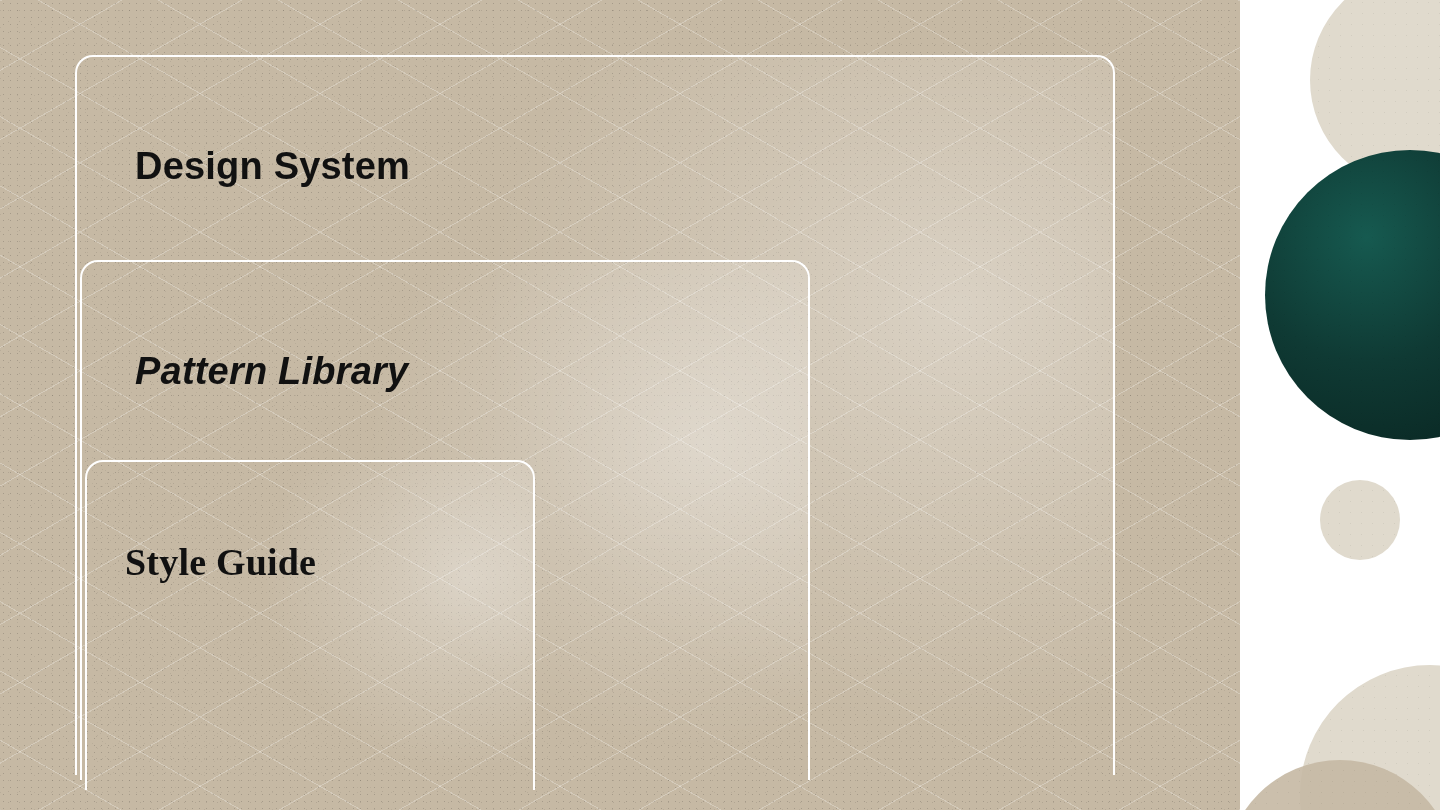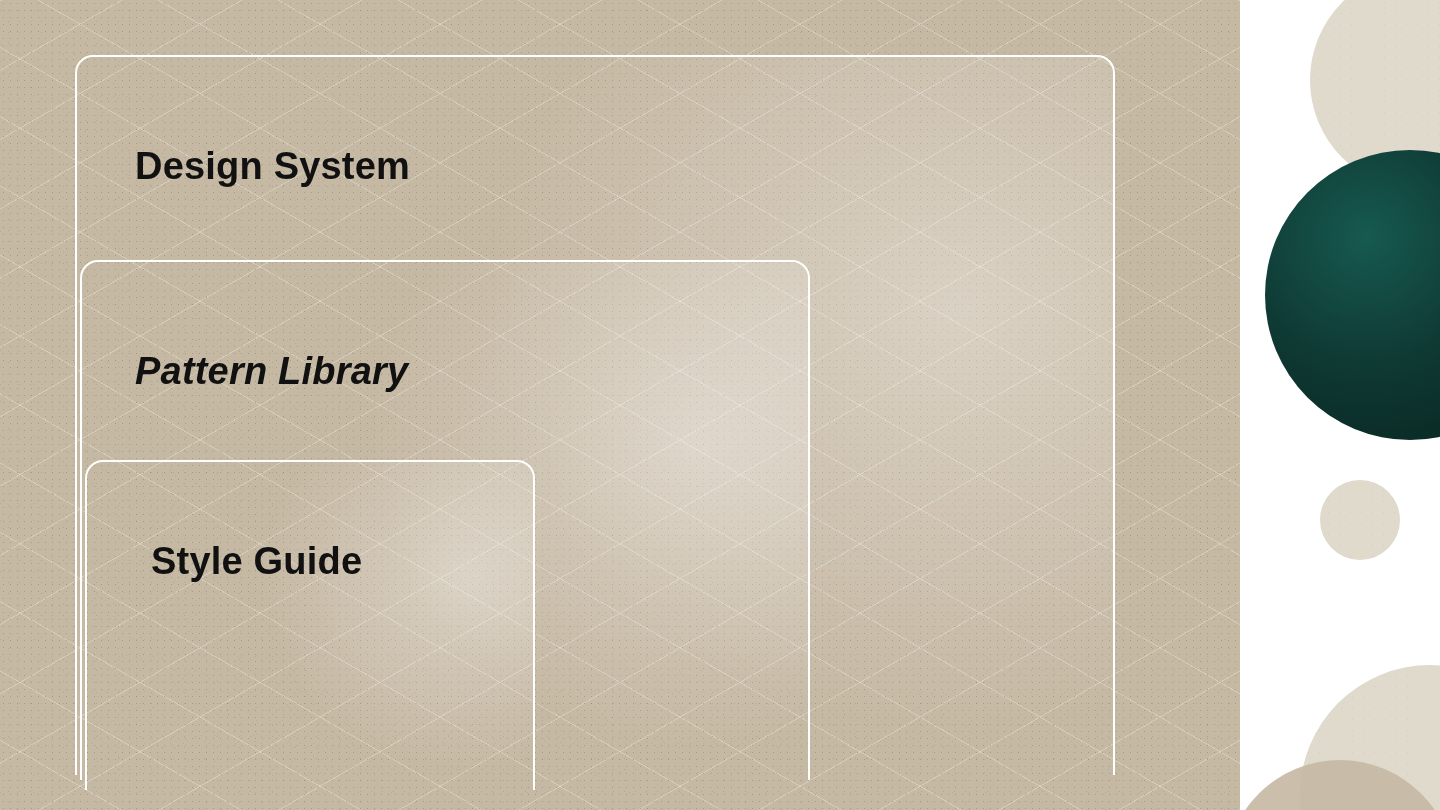--- a/index.html
+++ b/index.html
@@ -107,21 +107,21 @@
   <div class="box" style="left:80px; top:260px; width:730px; height:520px; border-bottom-left-radius:0; border-bottom-right-radius:0; border-bottom:none;">
     <div class="box-sheen"></div>
     <div class="box-noise"></div>
   </div>
   <span class="label" style="left:135px; top:350px;font-style:italic;">Pattern Library</span>
 
   <div class="box" style="left:85px; top:460px; width:450px; height:330px; border-bottom-left-radius:0; border-bottom-right-radius:0; border-bottom:none;">
     <div class="box-sheen"></div>
     <div class="box-noise"></div>
   </div>
-  <span class="label" style="left:151px; top:540px;">Style Guide</span>
+  <span class="label" style="left:125px; top:540px;font-family:Liberation Serif, serif;">Style Guide</span>
 
   <div class="circle" style="left:1310px; top:-30px; width:220px; height:220px; background:#e0dacd;">
     <div class="circ-noise"></div>
   </div>
   <div class="circle" style="left:1265px; top:150px; width:290px; height:290px;
               background: radial-gradient(circle at 35% 30%, #165a50 0%, #0f3a34 45%, #08211d 100%);">
     <div class="circ-noise" style="opacity:0.35;"></div>
   </div>
   <div class="circle" style="left:1320px; top:480px; width:80px; height:80px; background:#e0dacd;">
     <div class="circ-noise"></div>

